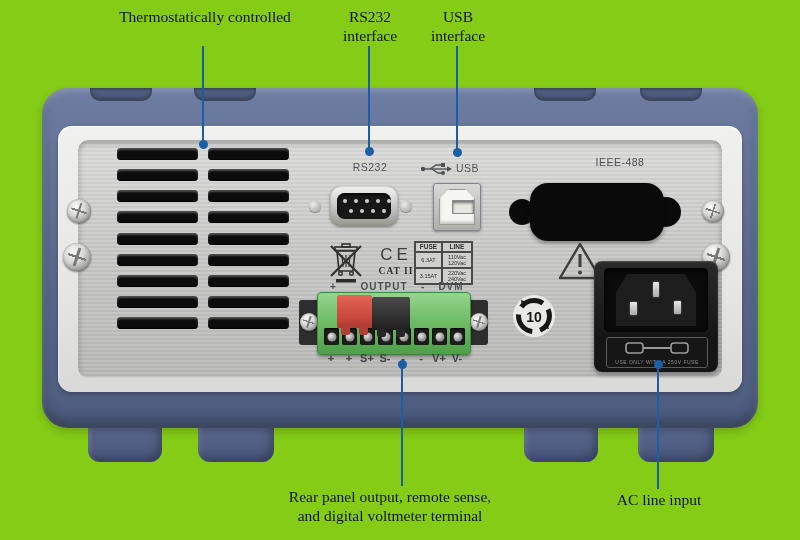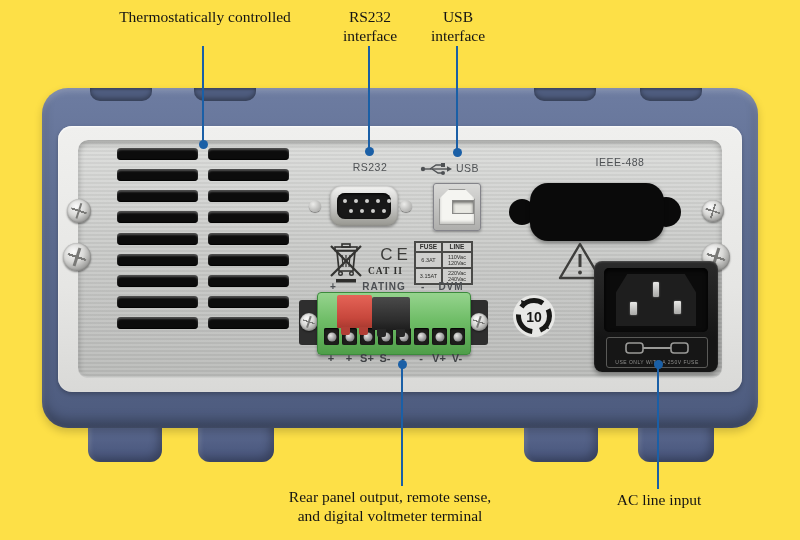--- a/index.html
+++ b/index.html
@@ -1,16 +1,16 @@
 <!DOCTYPE html>
 <html><head>
 <meta charset="utf-8">
 <style>
   html,body{margin:0;padding:0;background:#fff;}
-  .stage{position:relative;width:800px;height:540px;background:#fde047;overflow:hidden;
+  .stage{position:relative;width:800px;height:540px;background:#84cc16;overflow:hidden;
          font-family:"Liberation Serif", serif;}
 
   
   .callout{position:absolute;text-align:center;font-size:15.5px;line-height:19px;color:#141414;z-index:12;}
   .cline{position:absolute;width:2px;background:#1a5fa6;z-index:11;}
   .cdot{position:absolute;width:9px;height:9px;border-radius:50%;background:#1a5fa6;z-index:11;}
 
   
   .foot{position:absolute;top:404px;height:58px;border-radius:0 0 12px 12px;
         background:linear-gradient(180deg,#606e92 0%,#56648a 55%,#47547a 100%);
@@ -77,21 +77,21 @@
 
   
   .gpib-body{position:absolute;left:530px;top:183px;width:134px;height:58px;border-radius:18px;
         background:#0a0a0a;box-shadow:0 2px 4px rgba(0,0,0,.4);z-index:6;}
   .gpib-ear{position:absolute;border-radius:50%;background:#0a0a0a;z-index:6;}
 
   
   .symline{stroke:#333331;fill:none;}
   .ce{position:absolute;left:374px;top:245px;width:44px;text-align:center;z-index:6;
       font-family:"Liberation Sans", sans-serif;font-size:17px;letter-spacing:4px;color:#3c3c3a;}
-  .catii{position:absolute;left:368px;top:266px;width:56px;text-align:left;z-index:6;
+  .catii{position:absolute;left:368px;top:266px;width:56px;text-align:center;z-index:6;
       font-family:"Liberation Serif", serif;font-weight:bold;font-size:9.5px;letter-spacing:1px;color:#2e2e2c;}
 
   .fusetable{position:absolute;left:414px;top:241px;z-index:6;border:1px solid #4a4a48;
       display:grid;grid-template-columns:27px 30px;background:#cfcfcd;
       font-family:"Liberation Sans", sans-serif;color:#2e2e2c;text-align:center;}
   .fusetable .cell{border:0.5px solid #4a4a48;font-size:5.5px;line-height:6px;
       display:flex;flex-direction:column;justify-content:center;padding:1px 0;}
   .fusetable .hd{font-size:6.5px;font-weight:bold;padding:1px 0;}
 
   .linerating{position:absolute;left:471px;top:246px;width:76px;text-align:center;z-index:6;
@@ -294,21 +294,21 @@
   <svg style="position:absolute;left:511px;top:293px;z-index:6;" width="46" height="46" viewBox="0 0 46 46">
     <circle cx="23" cy="23" r="21" fill="#eeeeec" opacity="0.85"></circle>
     <circle cx="23" cy="23" r="15.5" fill="none" stroke="#171715" stroke-width="5" stroke-dasharray="24 8" stroke-dashoffset="6"></circle>
     <path d="M10 7 L16 9 L11 14 Z" fill="#171715"></path>
     <path d="M38 36 L31 35 L36 30 Z" fill="#171715"></path>
     <text x="23" y="28.5" text-anchor="middle" font-family="Liberation Sans, sans-serif" font-size="14" font-weight="bold" fill="#171715">10</text>
   </svg>
 
   <div class="tlabels" style="left:0;top:0;">
     <span class="toplab" style="left:330px;top:281px;">+</span>
-    <span class="toplab" style="left:352px;top:281px;width:64px;text-align:center;">RATING</span>
+    <span class="toplab" style="left:352px;top:281px;width:64px;text-align:center;">OUTPUT</span>
     <span class="toplab" style="left:421px;top:281px;">-</span>
     <span class="toplab" style="left:434px;top:281px;width:34px;text-align:center;">DVM</span>
   </div>
 
   <div class="tflange" style="left:299px;"></div>
   <div class="tflange" style="left:467px;"></div>
   <div class="screw" style="left:300px;top:313px;width:18px;height:18px;"></div>
   <div class="screw" style="left:470px;top:313px;width:18px;height:18px;"></div>
 
   <div class="tbody">

